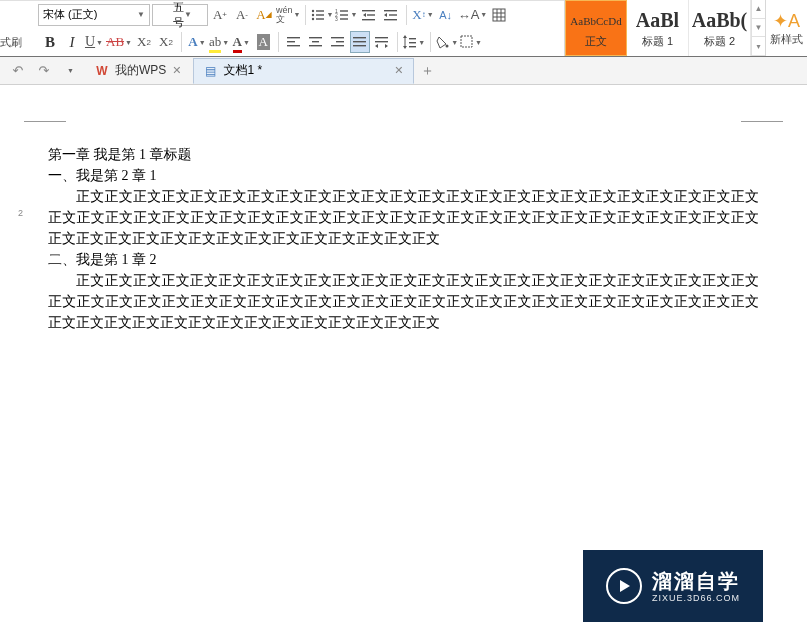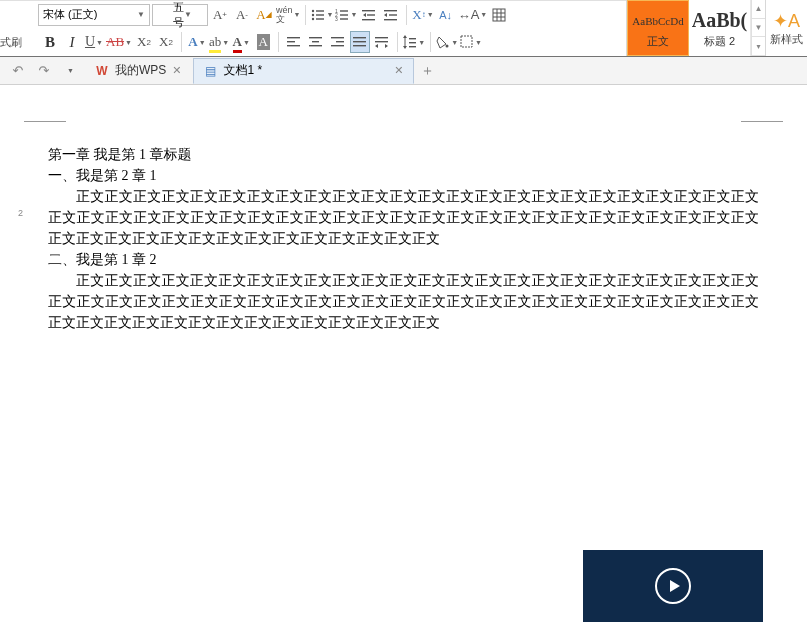--- a/index.html
+++ b/index.html
@@ -264,20 +264,24 @@
             </svg>
           <span class="dd-arrow">▼</span>
         </div>
       </div>
     </div>
 
     <div class="style-gallery">
       <div class="style-item selected">
         <div class="style-preview">AaBbCcDd</div>
         <div class="style-label">正文</div>
+      </div>
+      <div class="style-item">
+        <div class="style-preview big">AaBl</div>
+        <div class="style-label">标题 1</div>
       </div>
       <div class="style-item">
         <div class="style-preview big">AaBb(</div>
         <div class="style-label">标题 2</div>
       </div>
       <div class="style-scroll">
         <div>▲</div>
         <div>▼</div>
         <div>▾</div>
       </div>
@@ -321,14 +325,18 @@
     <div class="content">
       <p>第一章  我是第 1 章标题</p>
       <p>一、我是第 2 章 1</p>
       <p class="indent">正文正文正文正文正文正文正文正文正文正文正文正文正文正文正文正文正文正文正文正文正文正文正文正文正文正文正文正文正文正文正文正文正文正文正文正文正文正文正文正文正文正文正文正文正文正文正文正文正文正文正文正文正文正文正文正文正文正文正文正文正文正文正文</p>
       <p>二、我是第 1 章 2</p>
       <p class="indent">正文正文正文正文正文正文正文正文正文正文正文正文正文正文正文正文正文正文正文正文正文正文正文正文正文正文正文正文正文正文正文正文正文正文正文正文正文正文正文正文正文正文正文正文正文正文正文正文正文正文正文正文正文正文正文正文正文正文正文正文正文正文正文</p>
     </div>
   </div>
   <div class="watermark">
     <div class="play"></div>
+    <div class="text">
+      <div class="cn">溜溜自学</div>
+      <div class="en">ZIXUE.3D66.COM</div>
+    </div>
   </div>
 </div>
 
 </body></html>

